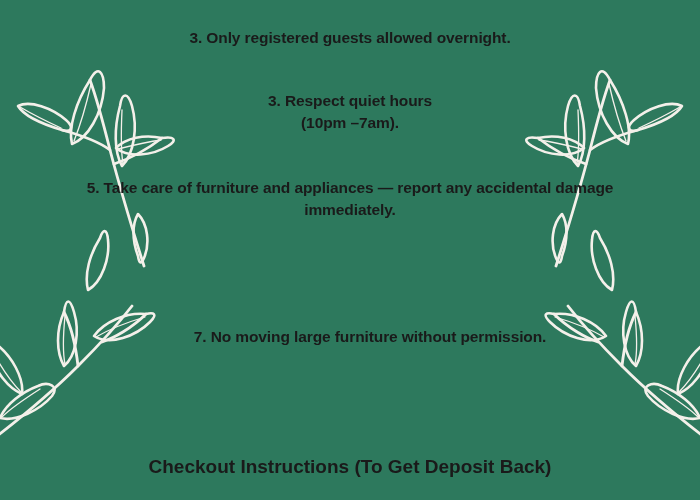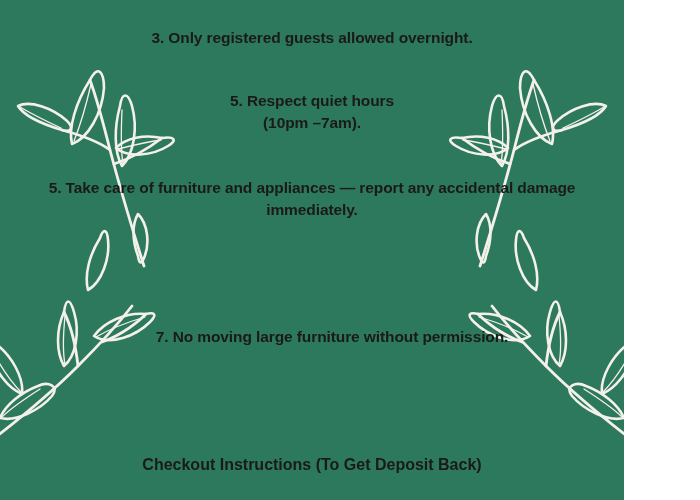--- a/index.html
+++ b/index.html
@@ -8,21 +8,21 @@
   }
   body {
     width: 700px;
     height: 500px;
     overflow: hidden;
     font-family: "Liberation Sans", sans-serif;
   }
 
   #poster {
     position: relative;
-    width: 624px;
+    width: 700px;
     height: 500px;
     background: #2d795d;
     overflow: hidden;
   }
 
   
   .branch {
     position: absolute;
     pointer-events: none;
   }
@@ -82,21 +82,21 @@
   .r6 { top: 261px; }
   .r7 { top: 326px; padding-left: 40px; }
   .r8 { top: 390px; }
 
   .heading {
     position: absolute;
     top: 454px;
     left: 60px;
     right: 60px;
     font-weight: 700;
-    font-size: 16px;
+    font-size: 19px;
     line-height: 1.42;
     color: #1a1a1a;
   }
 
   
   .cropped-line {
     position: absolute;
     top: 497px;
     left: 60px;
     right: 60px;
@@ -178,21 +178,21 @@
       <path class="leaf-stroke" d="M12 126 C 18 144, 30 160, 44 166 C 46 150, 34 128, 18 116 C 8 109, 8 116, 12 126 Z"></path>
       <path class="vein-stroke" d="M15 124 C 23 139, 34 155, 43 164"></path>
       <path class="leaf-stroke" d="M122 10 C 112 26, 106 46, 110 62 C 124 54, 132 30, 130 12 C 129 0, 125 1, 122 10 Z"></path>
     </svg>
   </div>
 
   <div class="content">
 
     <div class="rule r3">3. Only registered guests allowed overnight.</div>
 
-    <div class="rule r4">5. Respect quiet hours
+    <div class="rule r4">3. Respect quiet hours
 (10pm –7am).</div>
 
     <div class="rule r5">5. Take care of furniture and appliances — report any accidental damage immediately.</div>
 
 
     <div class="rule r7">7. No moving large furniture without permission.</div>
 
 
     <div class="heading">Checkout Instructions (To Get Deposit Back)</div>
 

